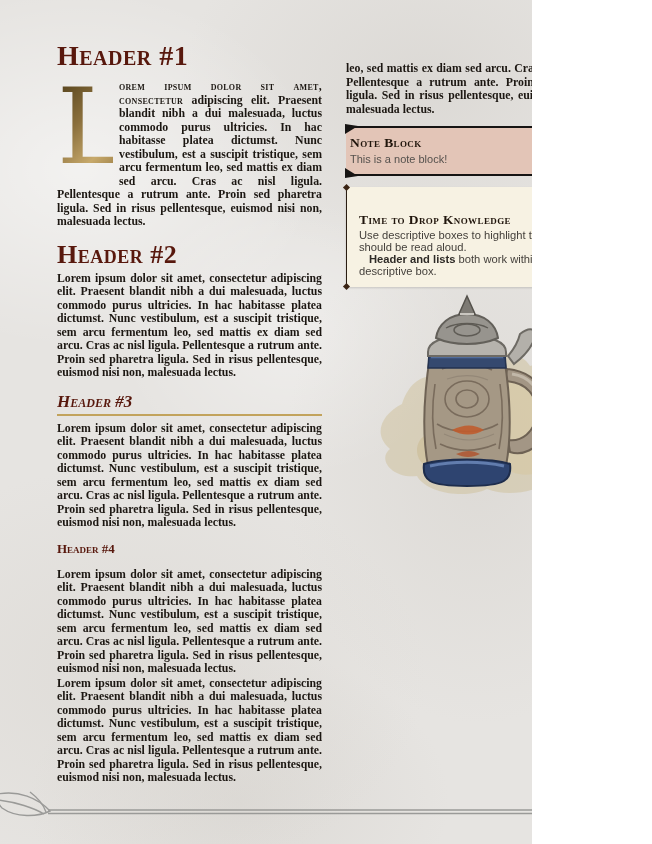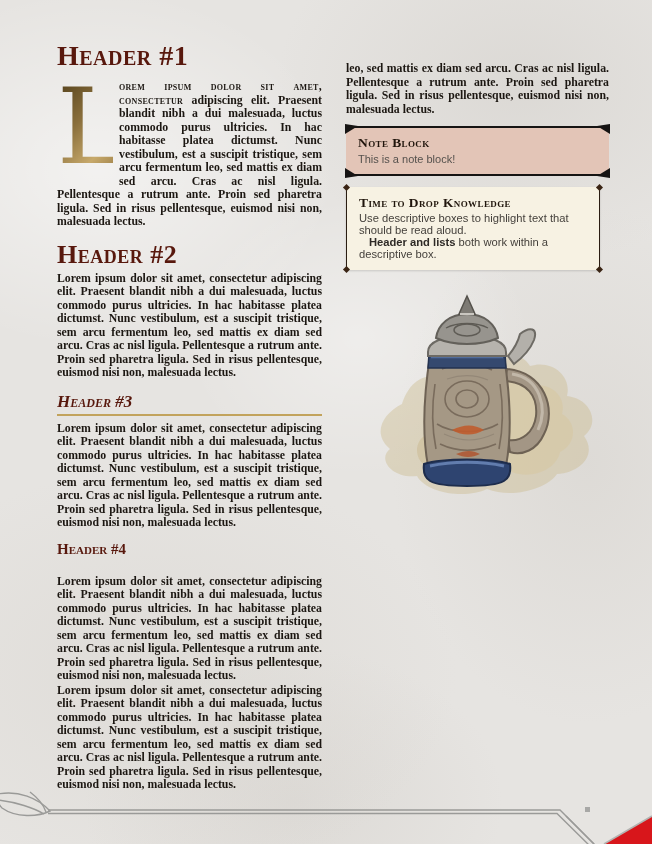--- a/index.html
+++ b/index.html
@@ -1,74 +1,74 @@
 <!DOCTYPE html>
 <html><head>
 <meta charset="utf-8">
 <style>
   html,body{margin:0;padding:0;}
   body{width:652px;height:844px;overflow:hidden;font-family:"Liberation Serif",serif;}
   .page{
-    position:relative;width:652px;height:844px;overflow:hidden;
+    position:relative;width:532px;height:844px;overflow:hidden;
     background-color:#e6e4e1;
     background-image:
       radial-gradient(ellipse 400px 300px at 15% 20%, rgba(255,255,255,.5), rgba(255,255,255,0) 60%),
       radial-gradient(ellipse 350px 260px at 80% 10%, rgba(200,196,190,.35), rgba(200,196,190,0) 70%),
       radial-gradient(ellipse 300px 400px at 90% 55%, rgba(208,204,198,.4), rgba(208,204,198,0) 65%),
       radial-gradient(ellipse 420px 300px at 25% 80%, rgba(214,210,204,.45), rgba(214,210,204,0) 70%),
       radial-gradient(ellipse 250px 200px at 55% 40%, rgba(255,255,255,.35), rgba(255,255,255,0) 70%),
       radial-gradient(ellipse 300px 220px at 45% 95%, rgba(203,199,193,.35), rgba(203,199,193,0) 70%);
   }
   .col{position:absolute;}
   .col-left{left:57px;top:40px;width:265px;height:778px;overflow:hidden;}
   .col-right{left:346px;top:62px;width:263px;}
 
   h1,h2,h3,h4,h5{margin:0;font-family:"Liberation Serif",serif;font-variant:small-caps;color:#58180d;font-weight:700;}
   h1{font-size:28px;letter-spacing:.5px;margin-bottom:8px;}
   h2{font-size:26px;letter-spacing:.5px;margin-top:10px;margin-bottom:2px;}
   h3{font-size:17px;border-bottom:2px solid #c2a35c;padding-bottom:2px;margin-top:12px;margin-bottom:6px;font-style:italic;}
-  h4{font-size:15px;margin-top:11px;margin-bottom:17px;}
+  h4{font-size:13px;margin-top:11px;margin-bottom:11px;}
   h5.gray{font-size:13px;color:#2f2b28;letter-spacing:.6px;margin-top:14px;margin-bottom:4px;}
 
   p.body{
     margin:0 0 1px 0;font-size:11.8px;line-height:13.5px;color:#1c1712;
     text-align:justify;font-weight:600;
   }
   .leadcaps{font-variant:small-caps;letter-spacing:.3px;}
 
   .dropcap{
     float:left;width:56px;height:92px;margin:4px 6px 0 0;
     font-family:"DejaVu Serif",serif;font-size:104px;line-height:86px;font-weight:400;
     background:linear-gradient(135deg,#5c4820 5%,#8a6f3c 40%,#c7a96b 75%,#9a7d45 100%);
     -webkit-background-clip:text;background-clip:text;color:transparent;
     text-align:center;
   }
 
   
   .note{
     position:relative;margin:10px 0 11px 0;background:#e3c5b7;
     border-top:2px solid #161413;border-bottom:2px solid #161413;
-    padding:7px 12px 7px 12px;
+    padding:7px 12px 7px 4px;
   }
   .note .corner{position:absolute;width:13px;height:10px;background:#161413;}
   .note .tl{top:-4px;left:-1px;clip-path:polygon(0 0,100% 20%,0 100%);}
   .note .tr{top:-4px;right:-1px;clip-path:polygon(100% 0,0 20%,100% 100%);}
   .note .bl{bottom:-4px;left:-1px;clip-path:polygon(0 100%,100% 80%,0 0);}
   .note .br{bottom:-4px;right:-1px;clip-path:polygon(100% 100%,0 80%,100% 0);}
   .box-title{
     font-family:"Liberation Serif",serif;font-variant:small-caps;font-weight:700;
     font-size:13.5px;color:#20150c;letter-spacing:.4px;margin:0 0 1px 0;
   }
   .box-text{font-family:"Liberation Sans",sans-serif;font-size:11px;line-height:15px;color:#55514d;margin:0;}
 
   
   .descbox{
     position:relative;background:#f7f2e3;
     border-left:1.5px solid #2a1d12;border-right:1.5px solid #2a1d12;
-    padding:8px 12px 10px 12px;margin:0 9px 0 0;
+    padding:25px 12px 10px 12px;margin:0 9px 0 0;
     box-shadow:0 1px 2px rgba(0,0,0,.15);
   }
   .descbox .dot{position:absolute;width:5px;height:5px;background:#3a2414;transform:rotate(45deg);}
   .descbox .d-tl{top:-2px;left:-3px;} .descbox .d-tr{top:-2px;right:-3px;}
   .descbox .d-bl{bottom:-2px;left:-3px;} .descbox .d-br{bottom:-2px;right:-3px;}
   .descbox .box-text{color:#45413c;font-size:11.2px;line-height:12px;}
   .desc-indent{text-indent:10px;}
   .desc-bold{font-weight:700;color:#2e2a26;}
 
   .figure{position:absolute;left:26px;top:222px;width:240px;height:218px;}

